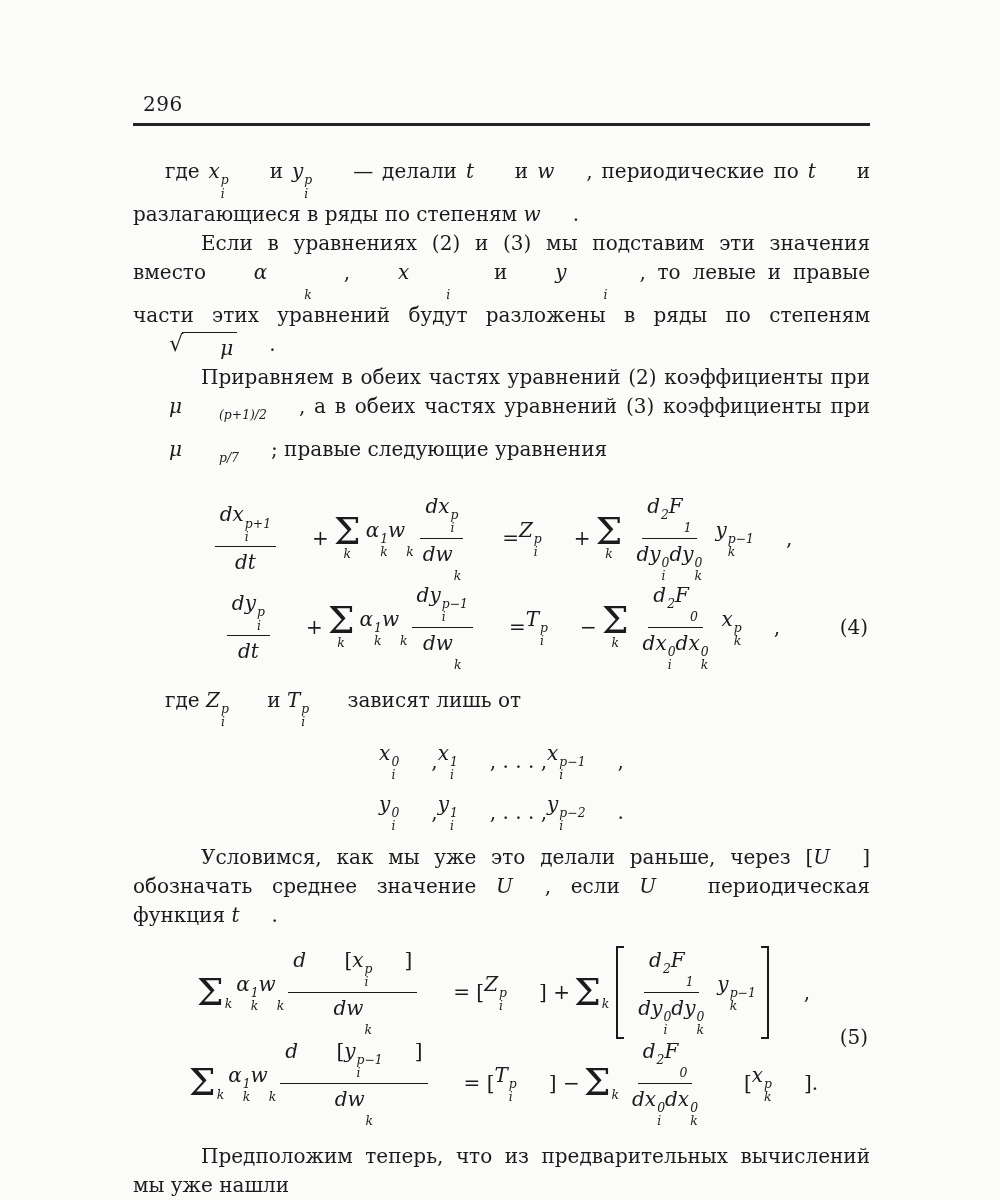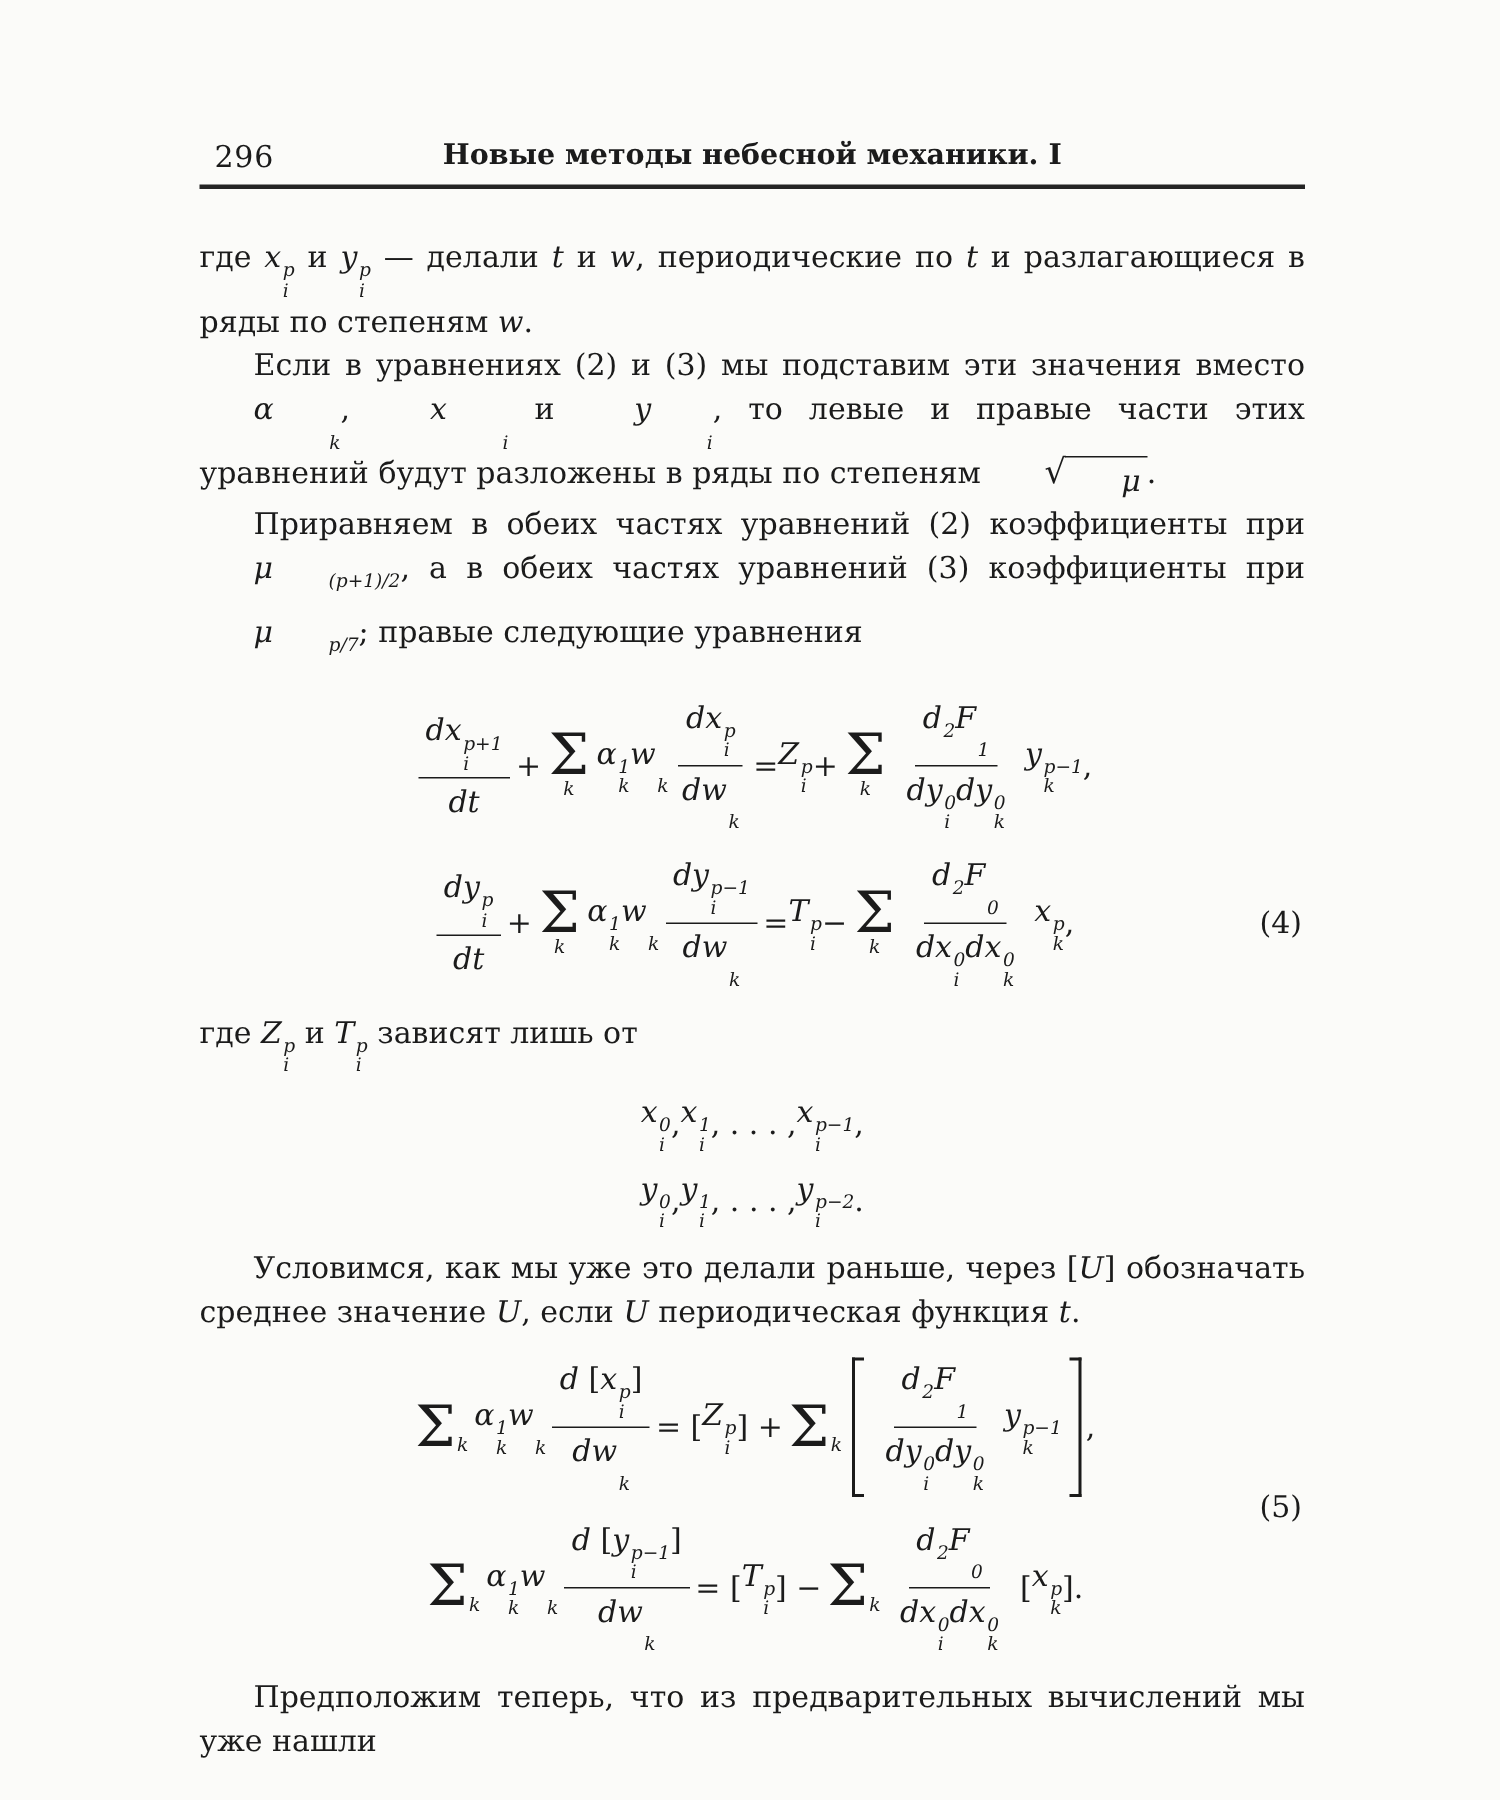--- a/index.html
+++ b/index.html
@@ -13,21 +13,21 @@
 
   
   .hdr { position:relative; height:26px; font-size:20px; }
   .pagenum { position:absolute; left:10px; top:0; letter-spacing:0.5px; }
   .runtitle { position:absolute; left:0; right:0; text-align:center; font-weight:bold; font-size:19px; }
   .rule { border-bottom:3px solid #242424; margin-top:5px; margin-bottom:31px; }
 
   
   .para { font-size:20px; line-height:29px; text-align:justify; }
   .para.ind { text-indent:36px; }
-  .rr { font-style:normal; }
+  .rr { font-style:normal;margin-left:32px; }
   .ii { font-style:italic; }
 
   
   .vv { display:inline-block; white-space:nowrap; }
   .vb { font-style:italic; }
   .ss { display:inline-flex; flex-direction:column; align-items:flex-start;
         font-size:0.62em; line-height:1.08; vertical-align:-0.5em;
         font-style:italic; margin-left:1px; }
   .ss .up, .ss .dn { min-height:1em; white-space:nowrap; }
 
@@ -54,34 +54,33 @@
 
   
   .bigbr { display:inline-flex; align-items:stretch; vertical-align:middle; margin:0 3px; }
   .bk { width:6px; }
   .bk.l { border:2px solid currentColor; border-right:none; margin-right:4px; }
   .bk.r { border:2px solid currentColor; border-left:none; margin-left:4px; }
   .bin { display:inline-flex; align-items:center; padding:2px 1px; }
 
   
   .eqblock { position:relative; display:flex; flex-direction:column; align-items:center; }
-  .eqblock.math { margin:16px 0 14px; gap:16px; }
+  .eqblock.math { margin:16px 0 14px; }
   .eqblock.list { margin:12px 0 10px; gap:10px; }
   .eqrow { position:relative; display:flex; align-items:center; justify-content:center;
            width:100%; font-size:20px; white-space:nowrap; }
   .eqlabel { position:absolute; right:2px; top:50%; transform:translateY(-50%); font-size:20px; }
   .gap { display:inline-block; }
 </style>
 </head>
 <body>
 
 <div class="sheet">
   <div class="hdr">
     <span class="pagenum">296</span>
-    <span class="runtitle">Новые методы небесной механики. I</span>
   </div>
   <div class="rule"></div>
   <div id="pagebody">
       <div class="para"><span class="rr">где </span><span class="vv"><span class="vb">x</span><span class="ss">
             <span class="up">p</span>
             <span class="dn">i</span>
           </span></span><span class="rr"> и </span><span class="vv"><span class="vb">y</span><span class="ss">
             <span class="up">p</span>
             <span class="dn">i</span>
           </span></span><span class="rr"> — делали </span><span class="ii">t</span><span class="rr"> и </span><span class="ii">w</span><span class="rr">, периодические по </span><span class="ii">t</span><span class="rr"> и разлагающиеся в ряды по степеням </span><span class="ii">w</span><span class="rr">.</span></div>

